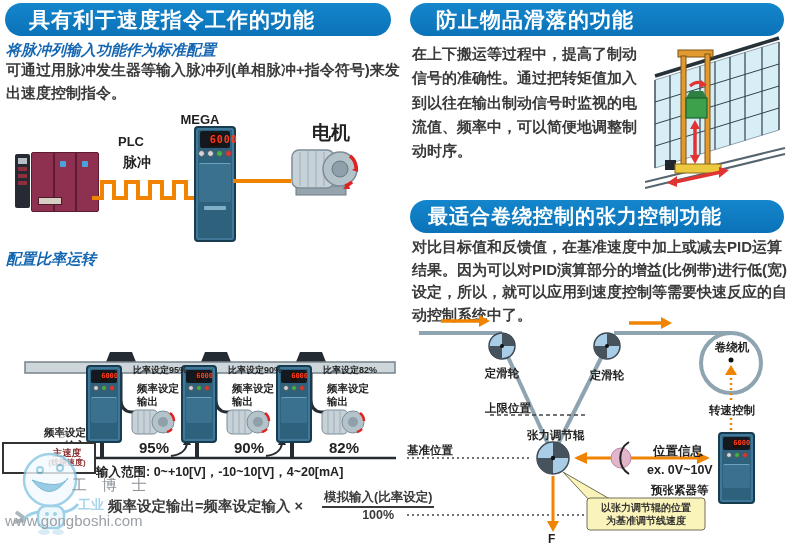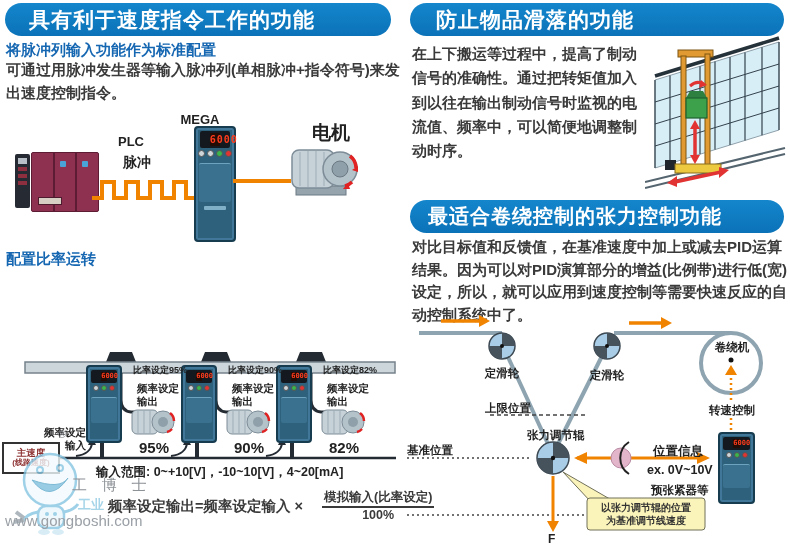--- a/index.html
+++ b/index.html
@@ -2,21 +2,21 @@
 <html><head>
 <meta charset="utf-8">
 <style>
   html,body{margin:0;padding:0;background:#fff;}
   .page{position:relative;width:790px;height:547px;background:#fff;overflow:hidden;
         font-family:"Liberation Sans","DejaVu Sans",sans-serif;}
   .abs{position:absolute;}
   .pill{position:absolute;height:33px;border-radius:17px;
         background:linear-gradient(180deg,#1486cc 0%,#0b72b8 100%);
         color:#fff;font-weight:bold;font-size:21px;line-height:33px;letter-spacing:1px;}
-  .subhead{position:absolute;color:#1667b2;font-weight:bold;font-size:15px;}
+  .subhead{position:absolute;color:#1667b2;font-weight:bold;font-size:15px;font-style:italic;}
   .body-txt{position:absolute;color:#3a3a3a;font-weight:bold;font-size:15px;line-height:1.55;margin:0;}
   .lab{position:absolute;color:#222;font-weight:bold;}
   .ctr{text-align:center;}
   .two-line span{display:block;line-height:1.25;}
   
   .inv{position:absolute;background:#2e617b;border:2px solid #173c50;border-radius:4px;
        box-shadow:inset 0 0 0 2px #41789a;}
   .inv-scr{margin:8% 10% 4% 10%;background:#14191f;border-radius:2px;padding:2px 10px;}
   .seg{display:block;background:#230b06;color:#ff3c1c;font-family:"DejaVu Sans Mono",monospace;
        font-weight:bold;text-align:center;letter-spacing:1px;}
@@ -38,21 +38,21 @@
              border:1px solid #5d1c34;border-radius:2px;}
   .plc .sep{position:absolute;top:0;width:2px;height:100%;background:#5d1c34;}
   .plc .dot{position:absolute;top:8px;width:6px;height:6px;background:#4aa3d8;border-radius:1px;}
   .plc .strip{position:absolute;left:6px;bottom:6px;width:22px;height:6px;background:#d8cfc4;border:1px solid #4d1a2e;}
   
   .wm{color:#8d9297;}
   
   .formula{position:absolute;display:flex;align-items:center;gap:19px;color:#3a3a3a;font-weight:bold;}
   .frac{display:inline-flex;flex-direction:column;align-items:center;font-size:12.5px;line-height:1.25;}
   .frac .num{border-bottom:2px solid #3a3a3a;padding:0 2px;}
-  .box{position:absolute;border:2px solid #333;background:#fff;}
+  .box{position:absolute;border:2px solid #333;background:#fff;padding-left:36px;}
   .callout-txt{position:absolute;width:118px;text-align:center;font-size:10px;font-weight:bold;color:#333;line-height:1.2;}
 </style>
 </head>
 <body>
 
 <div class="page">
 
   <div class="pill" style="left:5px;top:3px;width:386px;padding-left:24px;box-sizing:border-box;">
     <span>具有利于速度指令工作的功能</span>
   </div>

